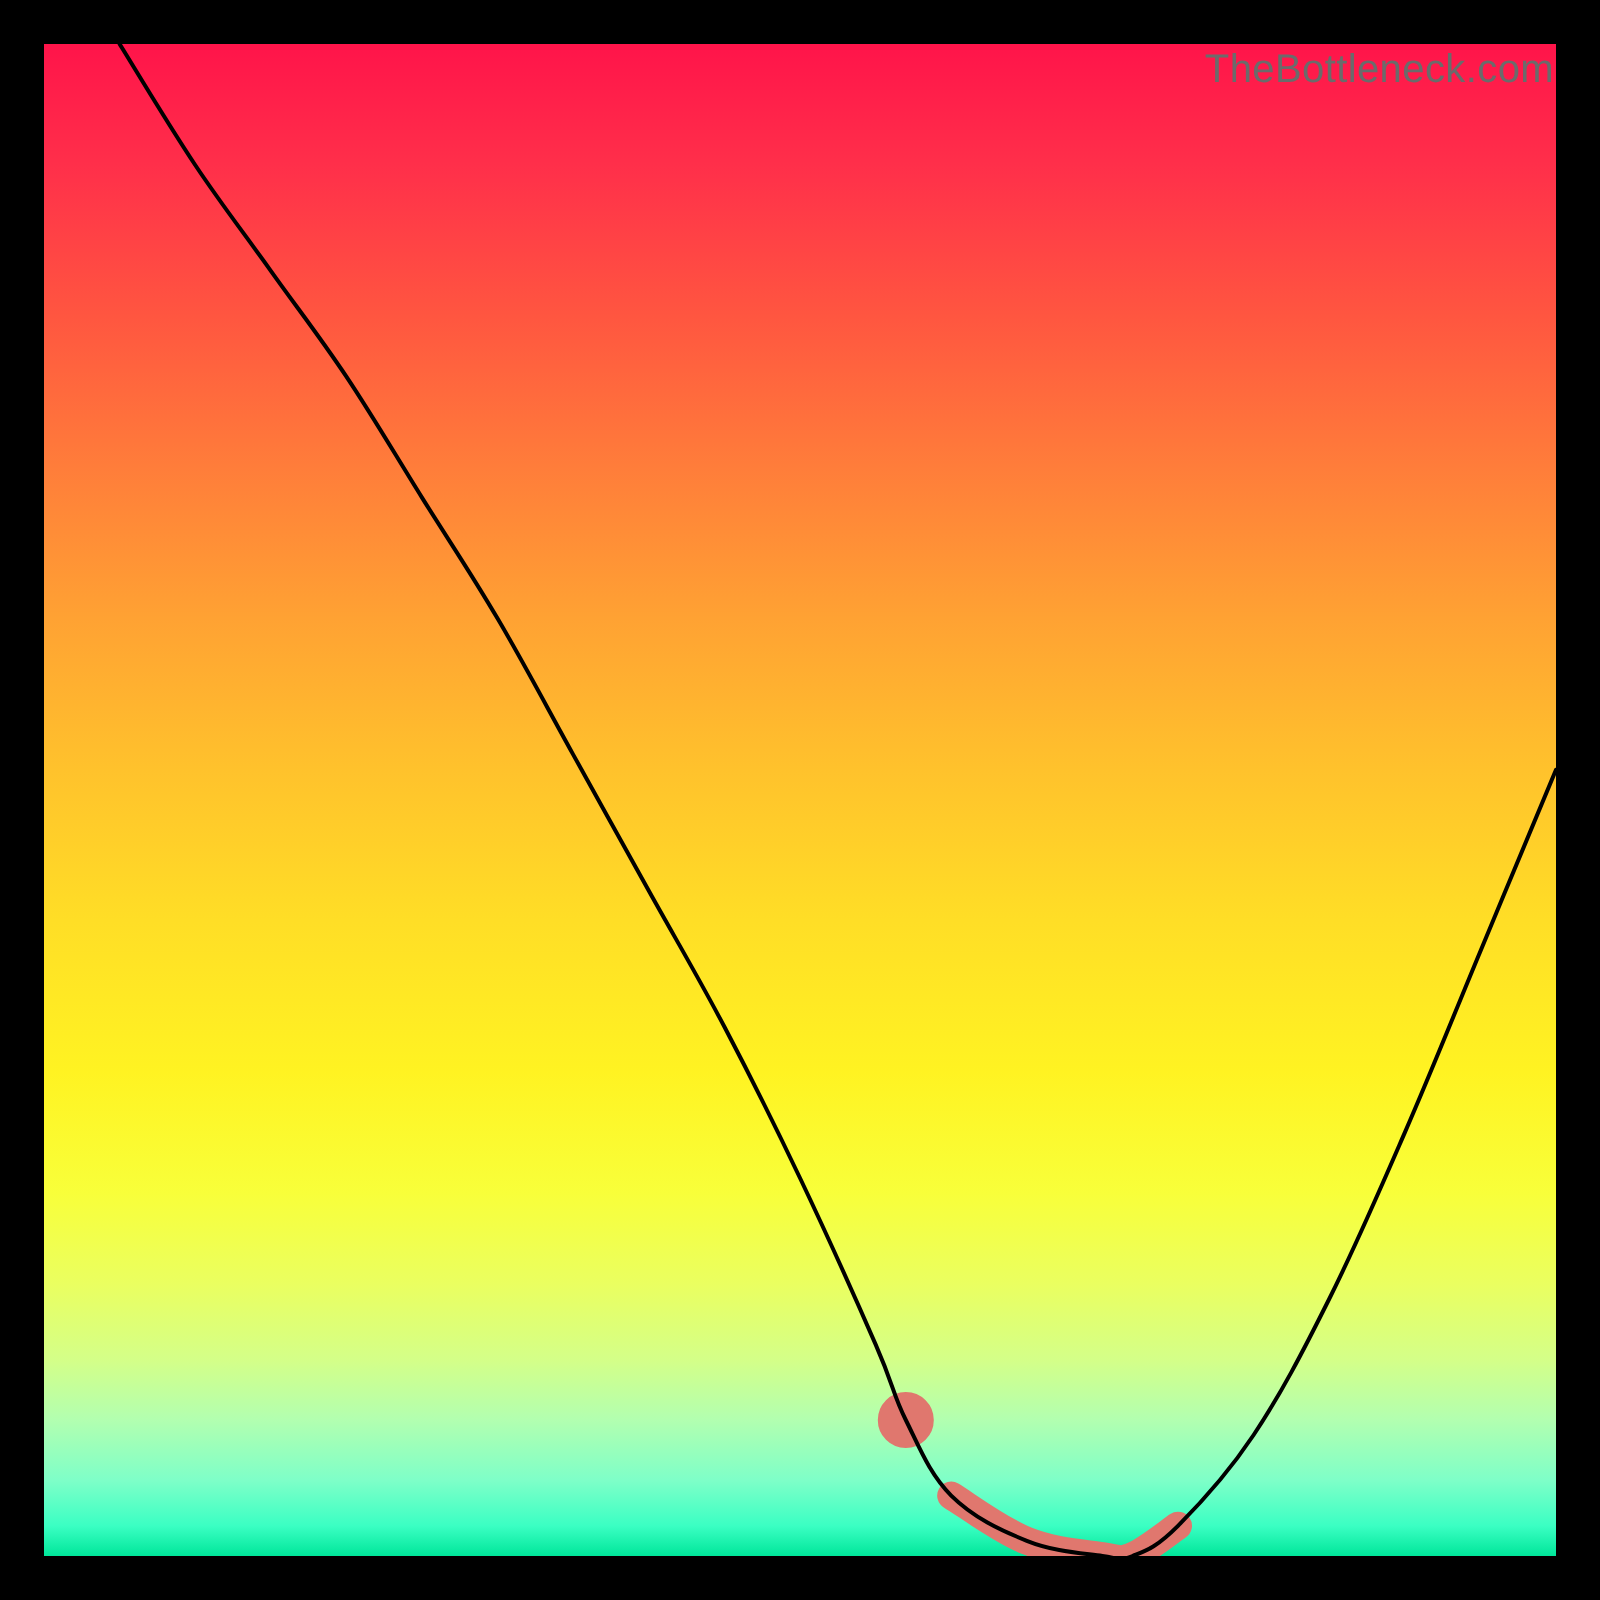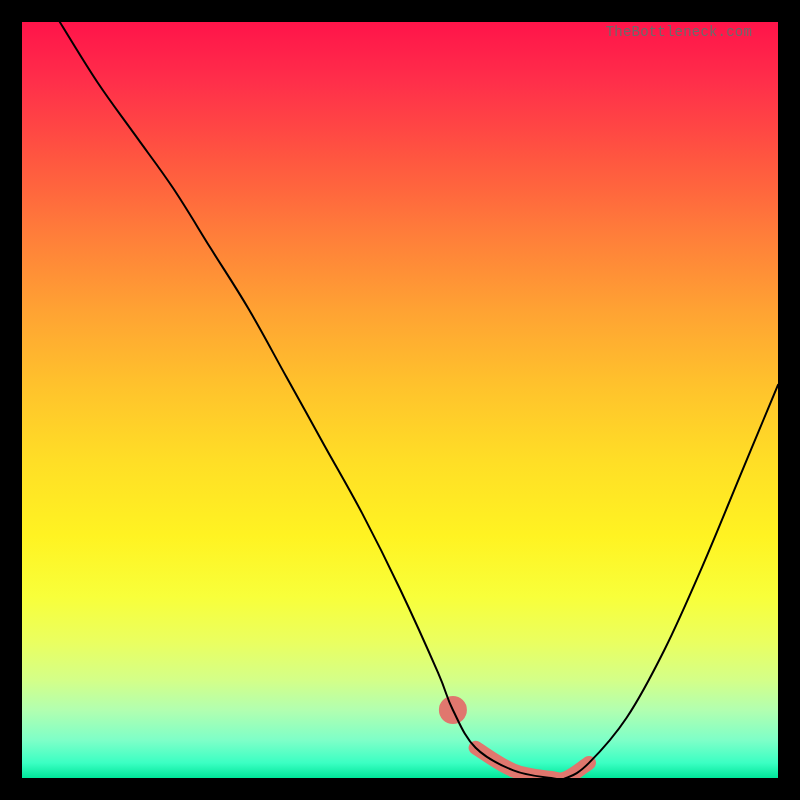--- a/index.html
+++ b/index.html
@@ -30,23 +30,23 @@
       #d4ff88 87%,
       #b2ffb0 91%,
       #7effc8 95%,
       #3bffc3 98%,
       #00e69a 100%
     );
   }
   .watermark {
     position: absolute;
     top: 2px;
-    right: 26px;
-    font-family: Liberation Mono, monospace;
-    font-size: 14px;
+    right: 1px;
+    font-family: Liberation Sans, sans-serif;
+    font-size: 20px;
     color: #6b6b6b;
     letter-spacing: 0.2px;
     user-select: none;
   }
   svg.curves {
     position: absolute;
     left: 0; top: 0;
     width: 756px; height: 756px;
   }
   .curve-main {

